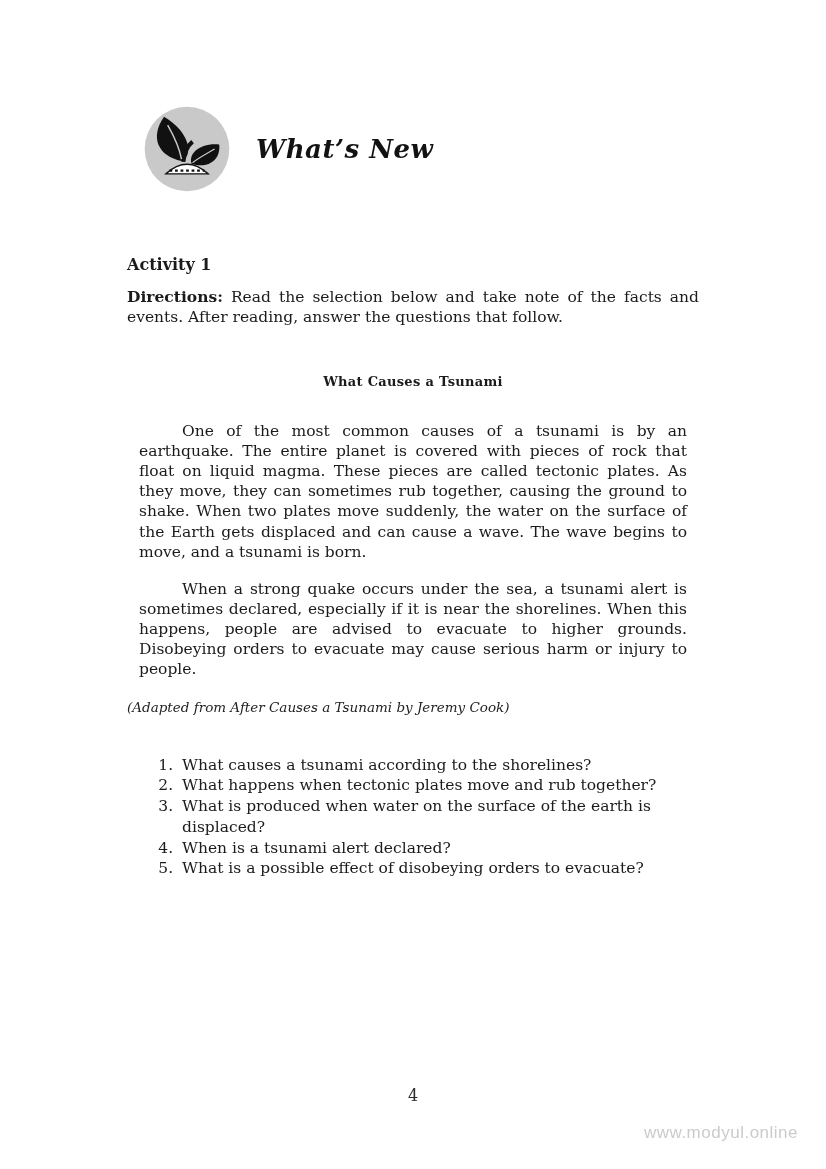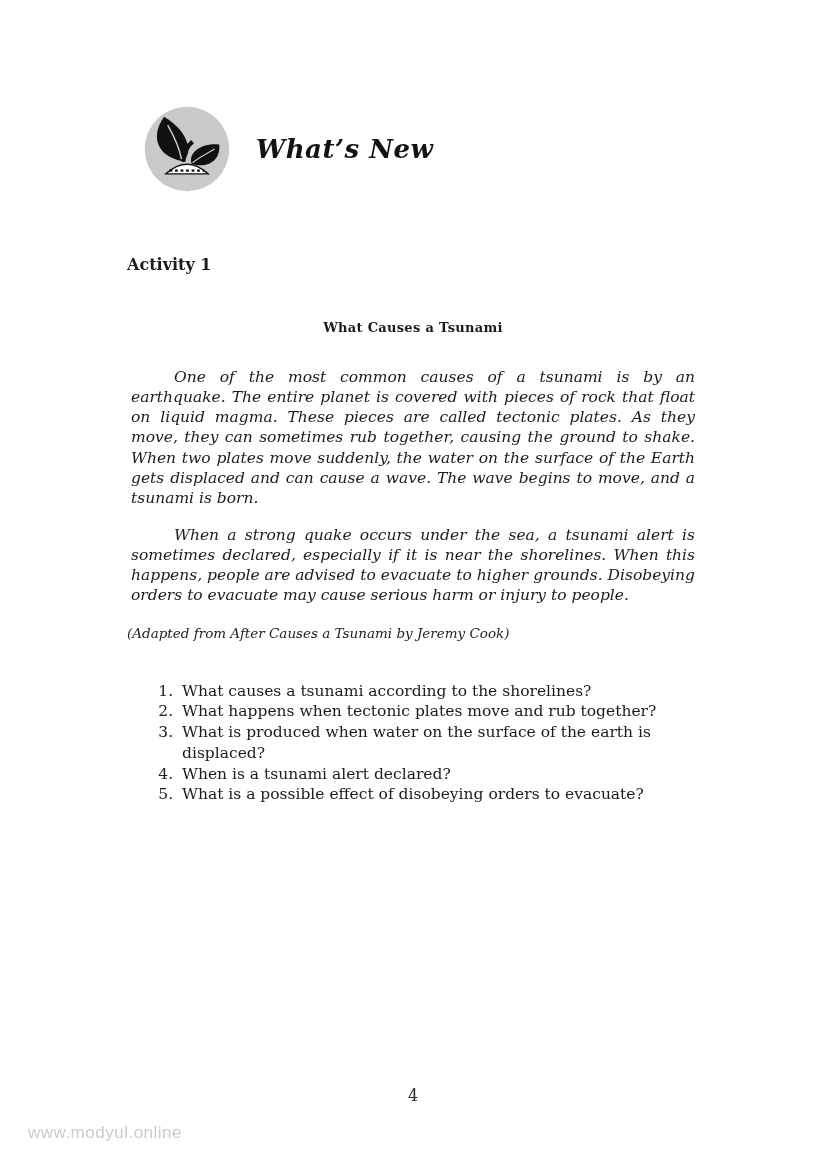--- a/index.html
+++ b/index.html
@@ -46,26 +46,25 @@
 
   .selection-title {
     margin-top: 46px;
     font-size: 13px;
     font-weight: bold;
     text-align: center;
     letter-spacing: 0.3px;
   }
 
   .body-par {
-    margin: 4px;
+    margin: 12px;
     font-size: 15.5px;
     line-height: 1.3;
     text-align: justify;
     text-indent: 43px;
-    font-style: italic;
   }
   .par-1 { margin-top: 32px; }
   .par-2 { margin-top: 17px; }
 
   .attribution {
     margin-top: 19px;
     font-size: 13.5px;
     font-style: italic;
     color: #222222;
   }
@@ -85,21 +84,21 @@
     bottom: 64px;
     text-align: center;
     font-size: 16px;
     color: #2a2a2a;
   }
   .watermark {
     position: absolute;
     left: 0;
     right: 0;
     bottom: 26px;
-    text-align: left;
+    text-align: right;
     font-family: "Liberation Sans", sans-serif;
     font-size: 17px;
     letter-spacing: 0.5px;
     color: #cbcbcb;
   }
 </style>
 </head>
 <body>
 
 <div class="page">
@@ -116,20 +115,21 @@
           <path d="M29 24 C37 38 42 50 44 61" stroke="#c9c9c9" stroke-width="1.6" fill="none"></path>
           <path d="M85 45 C87 62 72 72 55 66 C51 55 64 43 85 45 Z" fill="#111111"></path>
           <path d="M80 50 C70 56 62 60 56 65" stroke="#c9c9c9" stroke-width="1.3" fill="none"></path>
         </svg>
       </div>
       <div class="header-title">What’s New</div>
     </div>
 
     <div class="activity-title">Activity 1</div>
 
+    <p class="directions"><strong>Directions:</strong> <span>Read the selection below and take note of the facts and events. After reading, answer the questions that follow.</span></p>
 
     <div class="selection-title">What Causes a Tsunami</div>
 
     <p class="body-par par-1">One of the most common causes of a tsunami is by an earthquake. The entire planet is covered with pieces of rock that float on liquid magma. These pieces are called tectonic plates. As they move, they can sometimes rub together, causing the ground to shake. When two plates move suddenly, the water on the surface of the Earth gets displaced and can cause a wave. The wave begins to move, and a tsunami is born.</p>
     <p class="body-par par-2">When a strong quake occurs under the sea, a tsunami alert is sometimes declared, especially if it is near the shorelines. When this happens, people are advised to evacuate to higher grounds. Disobeying orders to evacuate may cause serious harm or injury to people.</p>
 
     <div class="attribution">(Adapted from After Causes a Tsunami by Jeremy Cook)</div>
 
     <ol class="questions">
       <li>What causes a tsunami according to the shorelines?</li>

